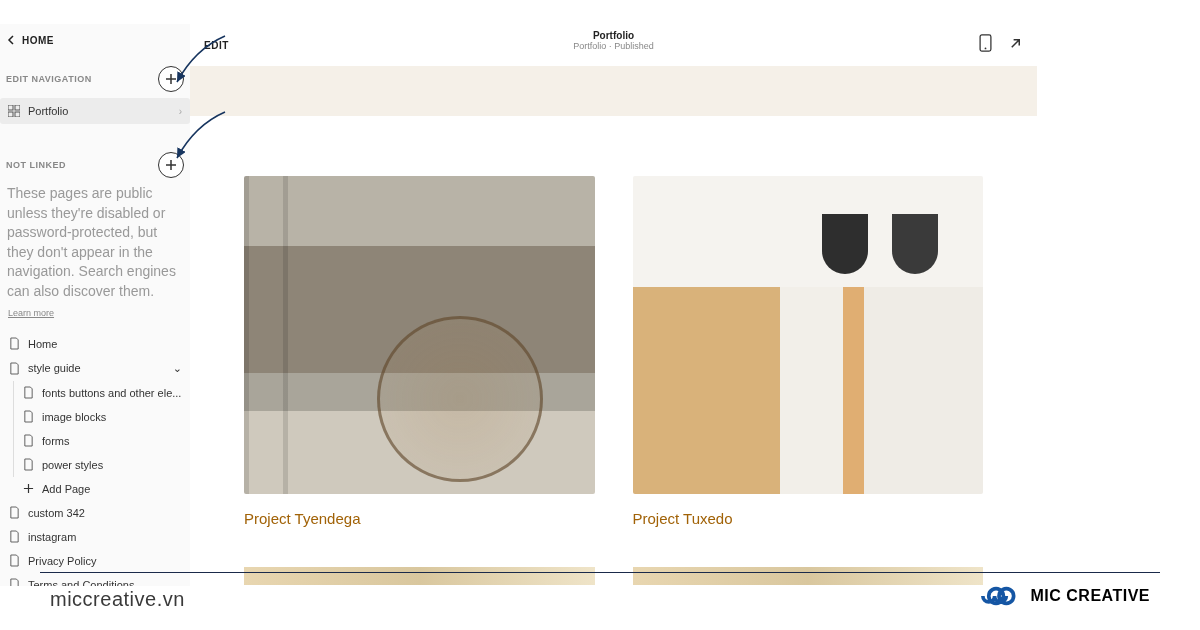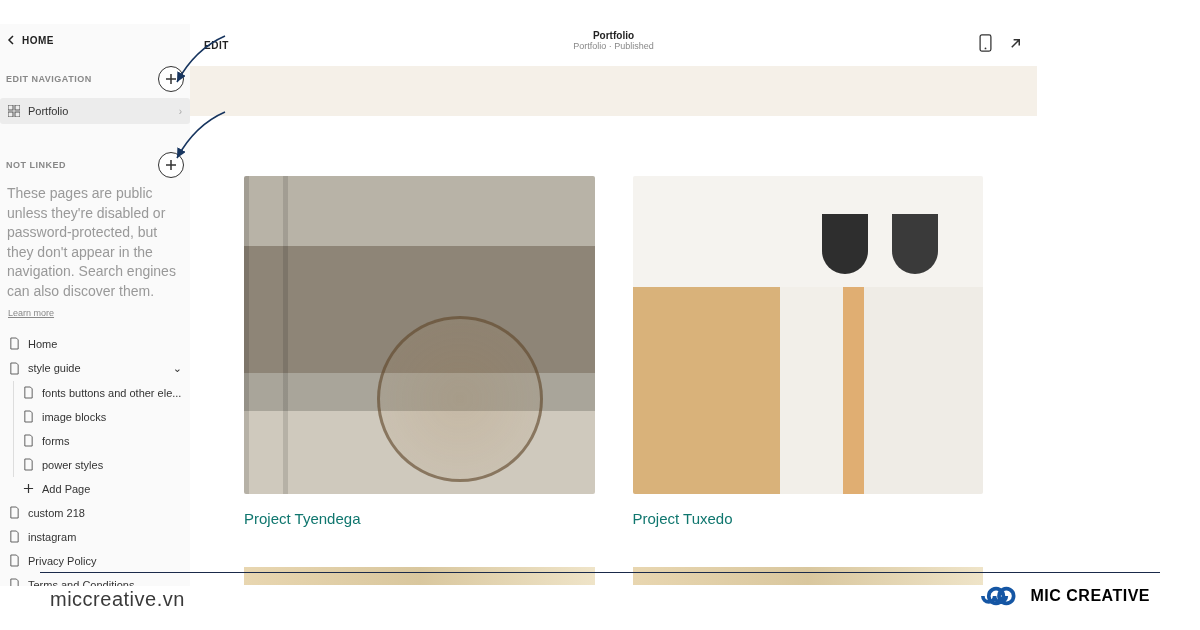--- a/index.html
+++ b/index.html
@@ -34,21 +34,21 @@
   .edit-lbl { font-size:10px; font-weight:600; letter-spacing:.5px;}
   .topbar-center { position:absolute; left:50%; top:6px; transform:translateX(-50%); text-align:center;}
   .tb-title { font-size:10px; font-weight:600; color:#222;}
   .tb-sub { font-size:9px; color:#888;}
   .topbar-right { position:absolute; right:14px; top:10px; display:flex; gap:16px; align-items:center;}
   .cream-band { height:50px; background:#f5f0e8; width:100%; }
   .content { flex:1; background:#fff; padding:60px 54px 0; display:flex; flex-direction:column; }
   .grid-row { display:flex; gap:38px; }
   .card { flex:1; display:flex; flex-direction:column; }
   .thumb { width:100%; height:318px; border-radius:2px; position:relative; overflow:hidden;}
-  .cap { font-size:15px; color:#0f766e; padding:16px 0 0 0;}
+  .cap { font-size:15px; color:#a16207; padding:16px 0 0 0;}
 
   
   .thumb1 { background:
      linear-gradient(90deg, rgba(0,0,0,.12) 0 1.5%, transparent 1.5% 11%, rgba(0,0,0,.12) 11% 12.5%, transparent 12.5% 100%),
      linear-gradient(180deg, #b8b3a7 0 22%, #8e8577 22% 62%, #a9a59a 62% 74%, #cfc9bd 74% 100%);
   }
   .thumb1::after{ content:""; position:absolute; left:38%; top:44%; width:160px; height:160px; border-radius:50%; border:3px solid rgba(92,68,40,.6); background:radial-gradient(circle at 50% 50%, rgba(160,120,70,.2), rgba(160,120,70,.05));}
   .thumb2 { background:
      linear-gradient(180deg,#f5f3ef 0 35%, transparent 35% 100%),
      linear-gradient(90deg,#d9b27a 0 42%, #f2efe9 42% 60%, #e0ae72 60% 66%, #efece6 66% 100%),
@@ -179,21 +179,21 @@
               </svg>
             </span>
           <span>Add Page</span>
         </div>
         <div class="page-item">
           <span class="icn">
               <svg viewBox="0 0 12 14" width="11" height="13">
                 <path d="M2 1h6l2 2v10H2z" fill="none" stroke="#555"></path>
               </svg>
             </span>
-          <span>custom 218</span>
+          <span>custom 342</span>
         </div>
         <div class="page-item">
           <span class="icn">
               <svg viewBox="0 0 12 14" width="11" height="13">
                 <path d="M2 1h6l2 2v10H2z" fill="none" stroke="#555"></path>
               </svg>
             </span>
           <span>instagram</span>
         </div>
         <div class="page-item">

